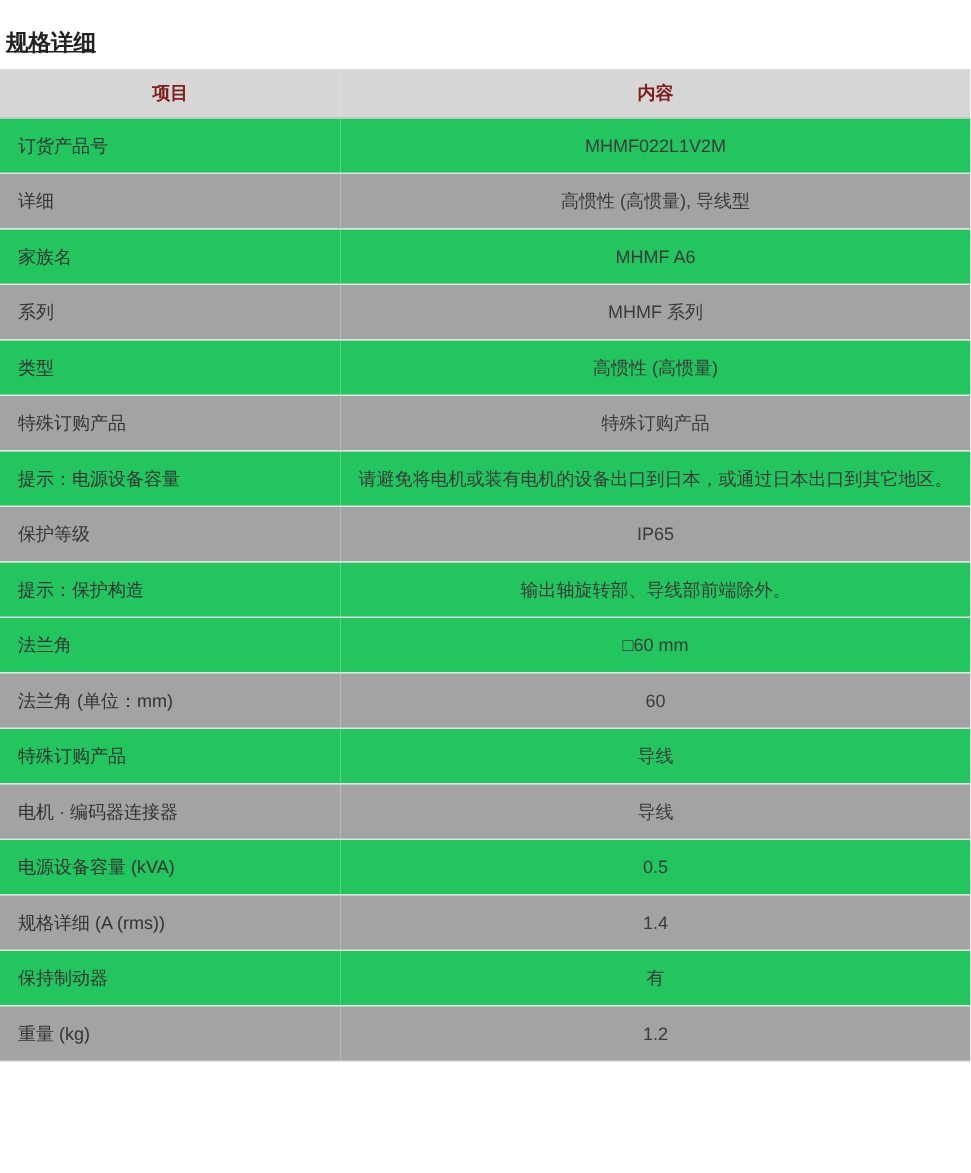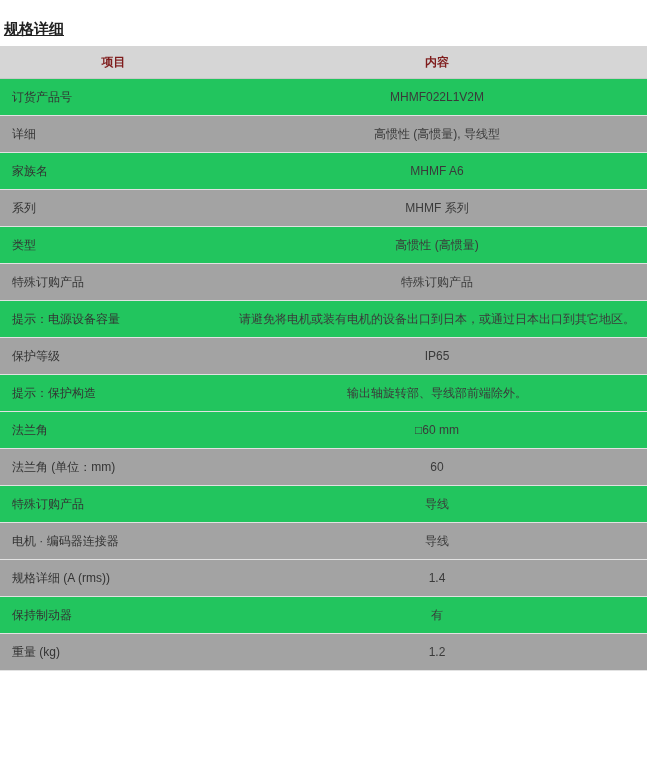--- a/index.html
+++ b/index.html
@@ -132,20 +132,24 @@
           <td class="cell-value">60</td>
         </tr>
         <tr class="odd">
           <td class="cell-item">特殊订购产品</td>
           <td class="cell-value">导线</td>
         </tr>
         <tr class="even">
           <td class="cell-item">电机 · 编码器连接器</td>
           <td class="cell-value">导线</td>
         </tr>
+        <tr class="odd">
+          <td class="cell-item">电源设备容量 (kVA)</td>
+          <td class="cell-value">0.5</td>
+        </tr>
         <tr class="even">
           <td class="cell-item">规格详细 (A (rms))</td>
           <td class="cell-value">1.4</td>
         </tr>
         <tr class="odd">
           <td class="cell-item">保持制动器</td>
           <td class="cell-value">有</td>
         </tr>
         <tr class="even">
           <td class="cell-item">重量 (kg)</td>

